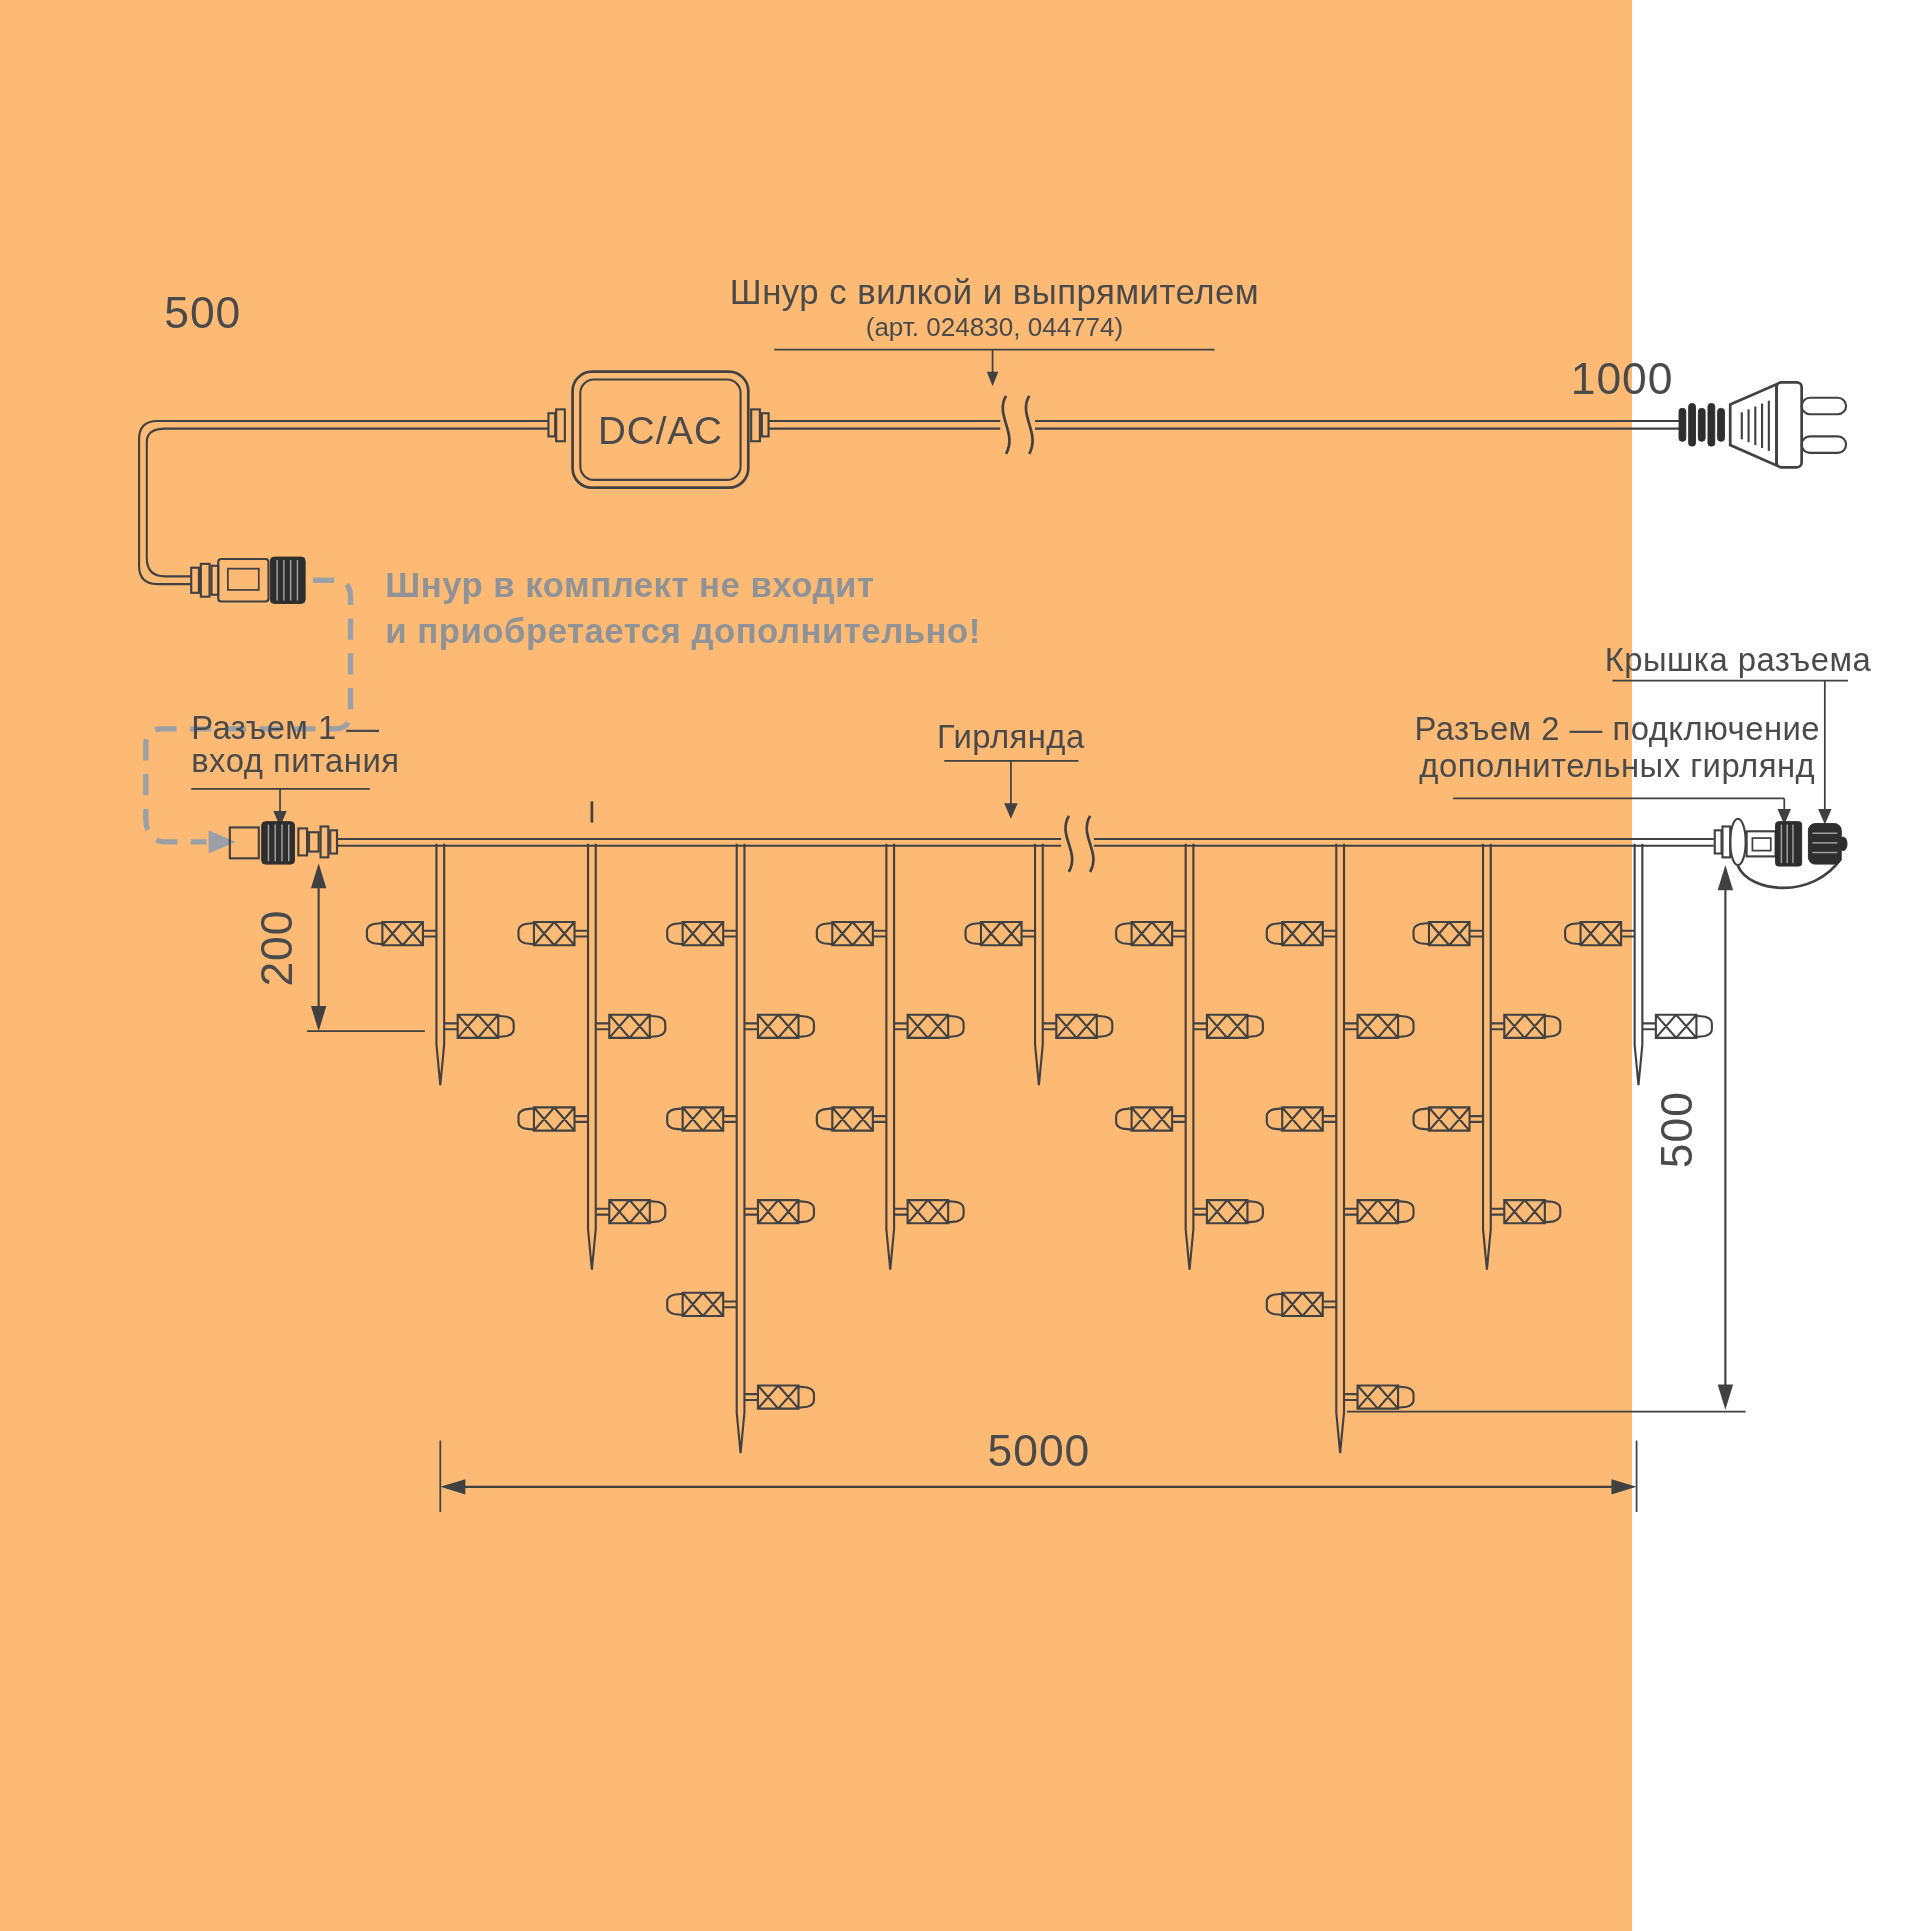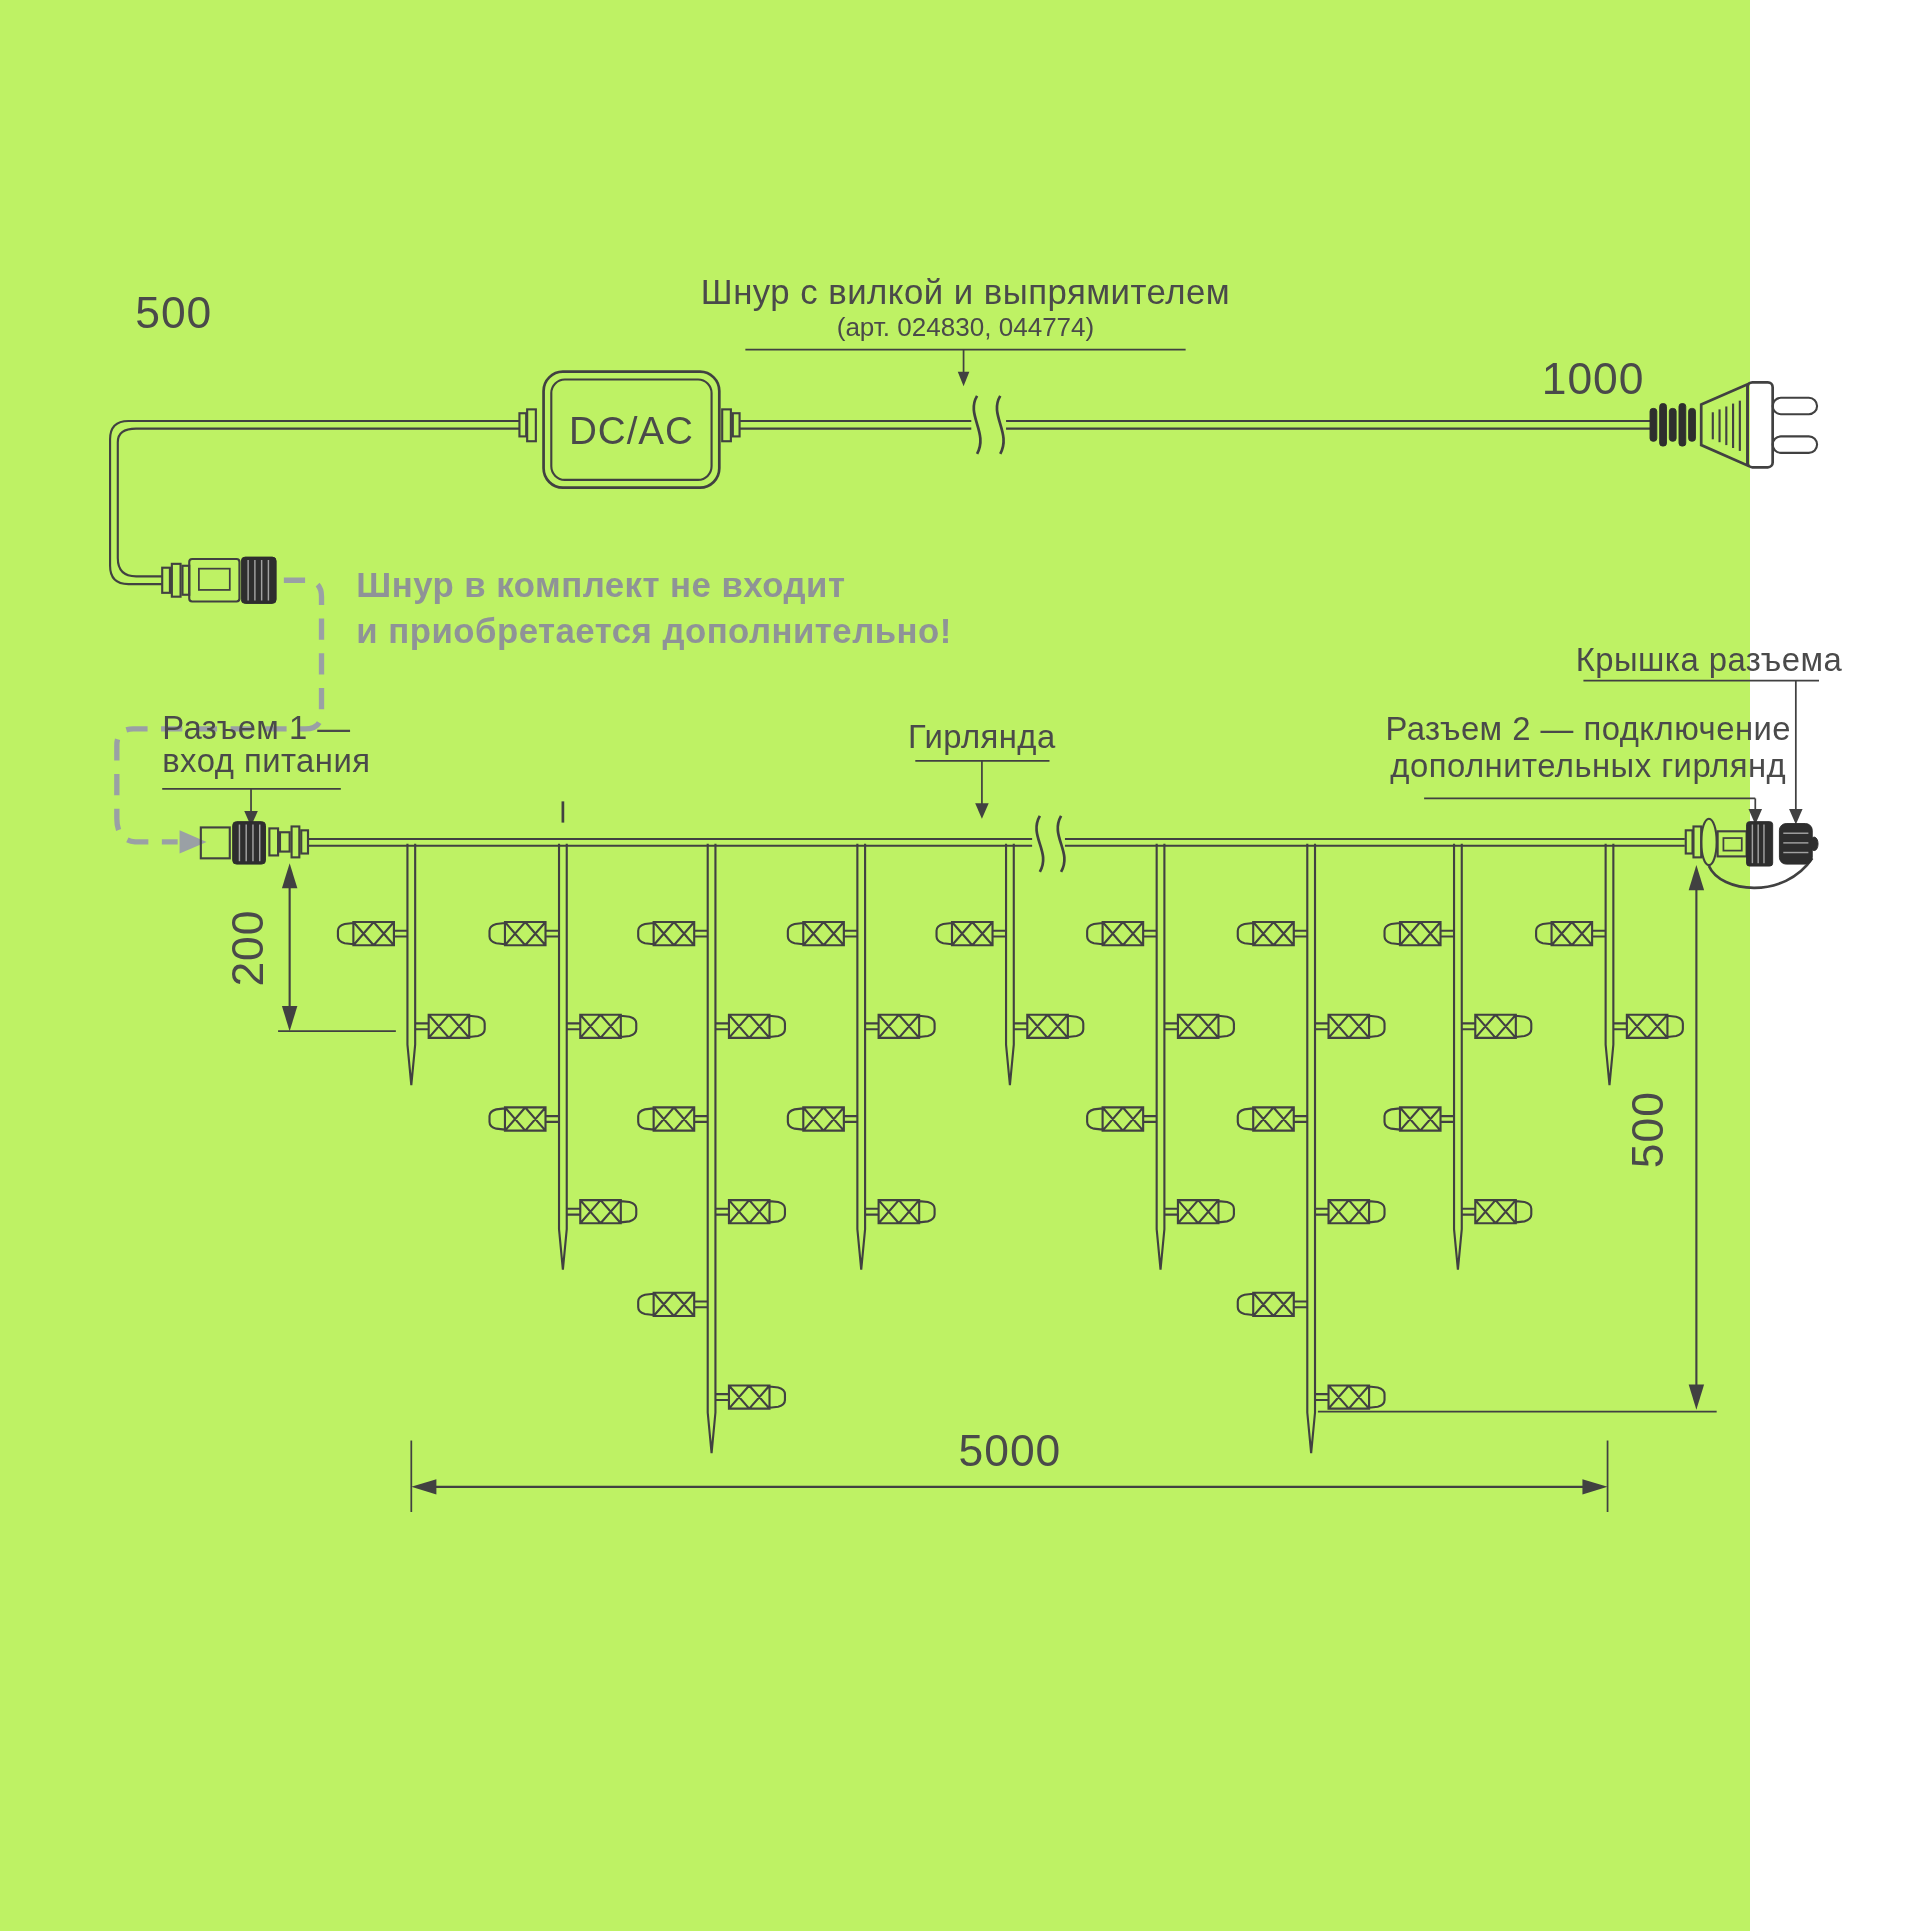--- a/index.html
+++ b/index.html
@@ -1,16 +1,16 @@
 <!DOCTYPE html>
 <html><head>
 <meta charset="utf-8">
 <style>
   html,body{margin:0;padding:0;background:#ffffff;}
-  #stage{width:1750px;height:1931px;position:relative;background:#bef264;}
+  #stage{width:1603px;height:1931px;position:relative;background:#fdba74;padding-left:29px;}
   svg{display:block;}
   text{font-family:"Liberation Sans", sans-serif;fill:#4a4a4a;}
   .lbl{font-size:34px;letter-spacing:.5px;}
   .dim{font-size:46px;letter-spacing:1px;}
   .title{font-size:36px;letter-spacing:.5px;}
   .subtitle{font-size:27px;}
   .boxlbl{font-size:40px;letter-spacing:1px;}
   .note{font-size:36px;font-weight:bold;fill:#8f9397;letter-spacing:.5px;}
   .ln{stroke:#414141;fill:none;stroke-width:2.2;}
   .ln3{stroke:#414141;fill:none;stroke-width:2.8;}

